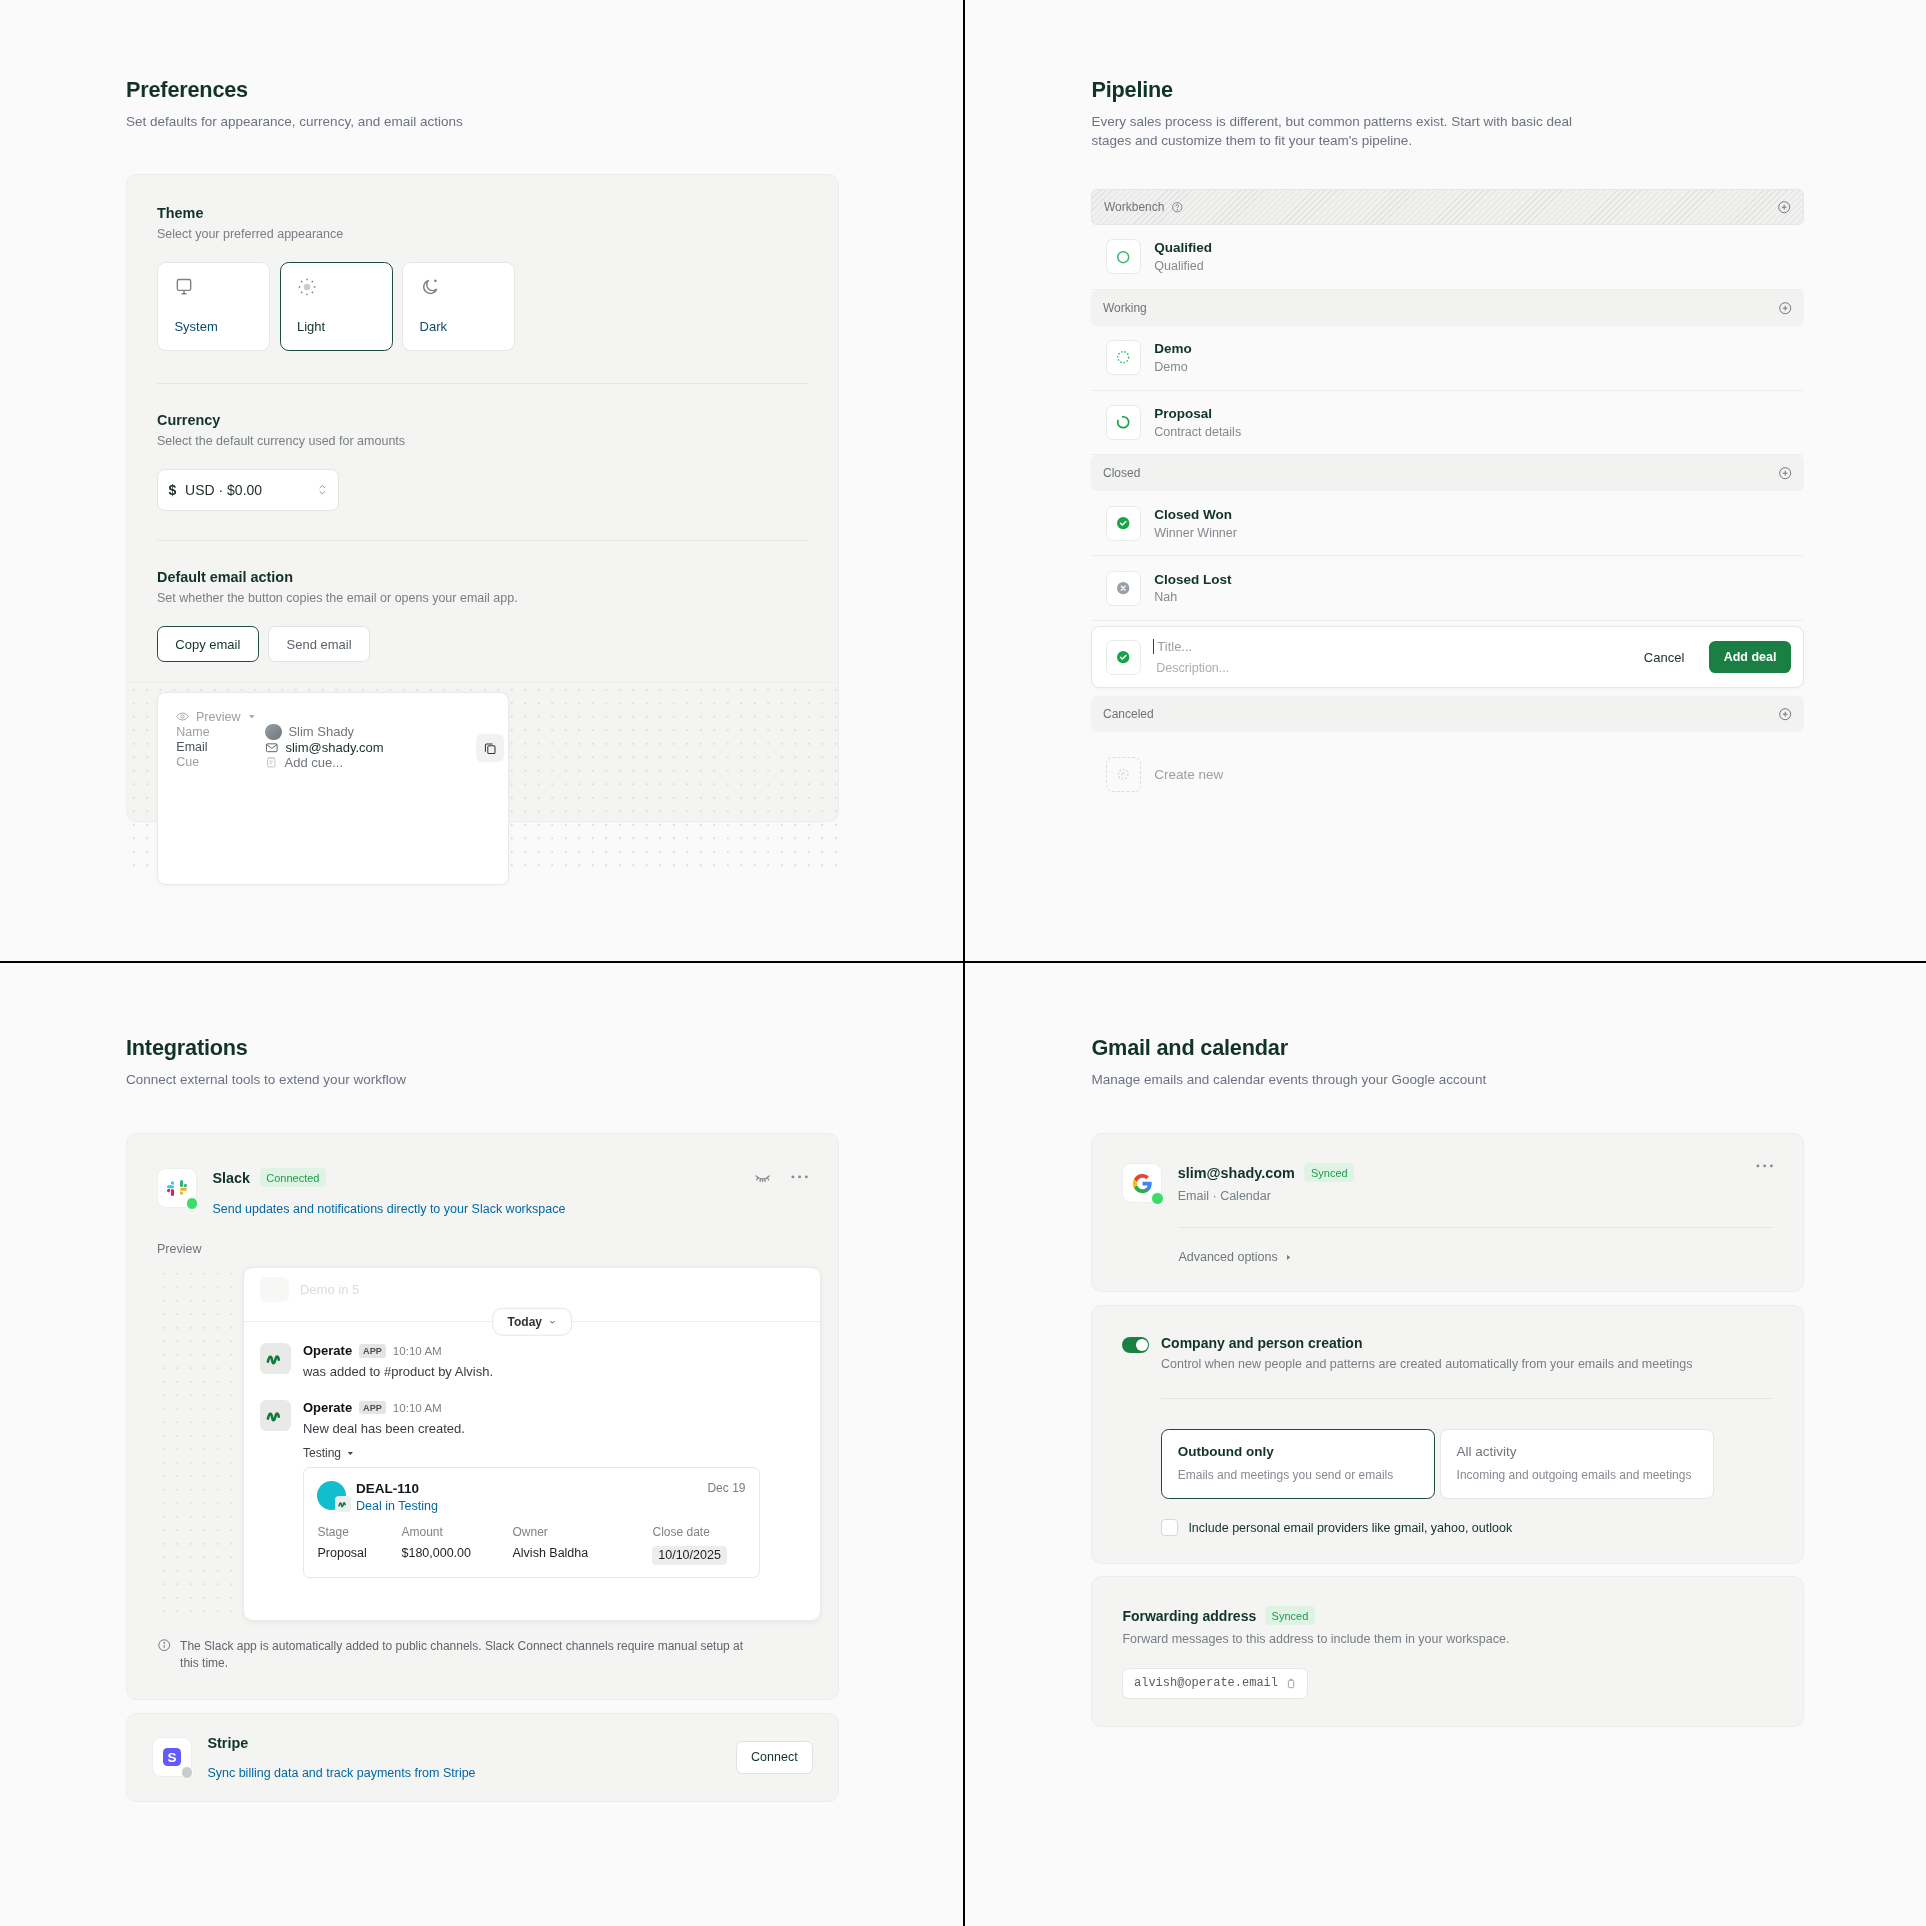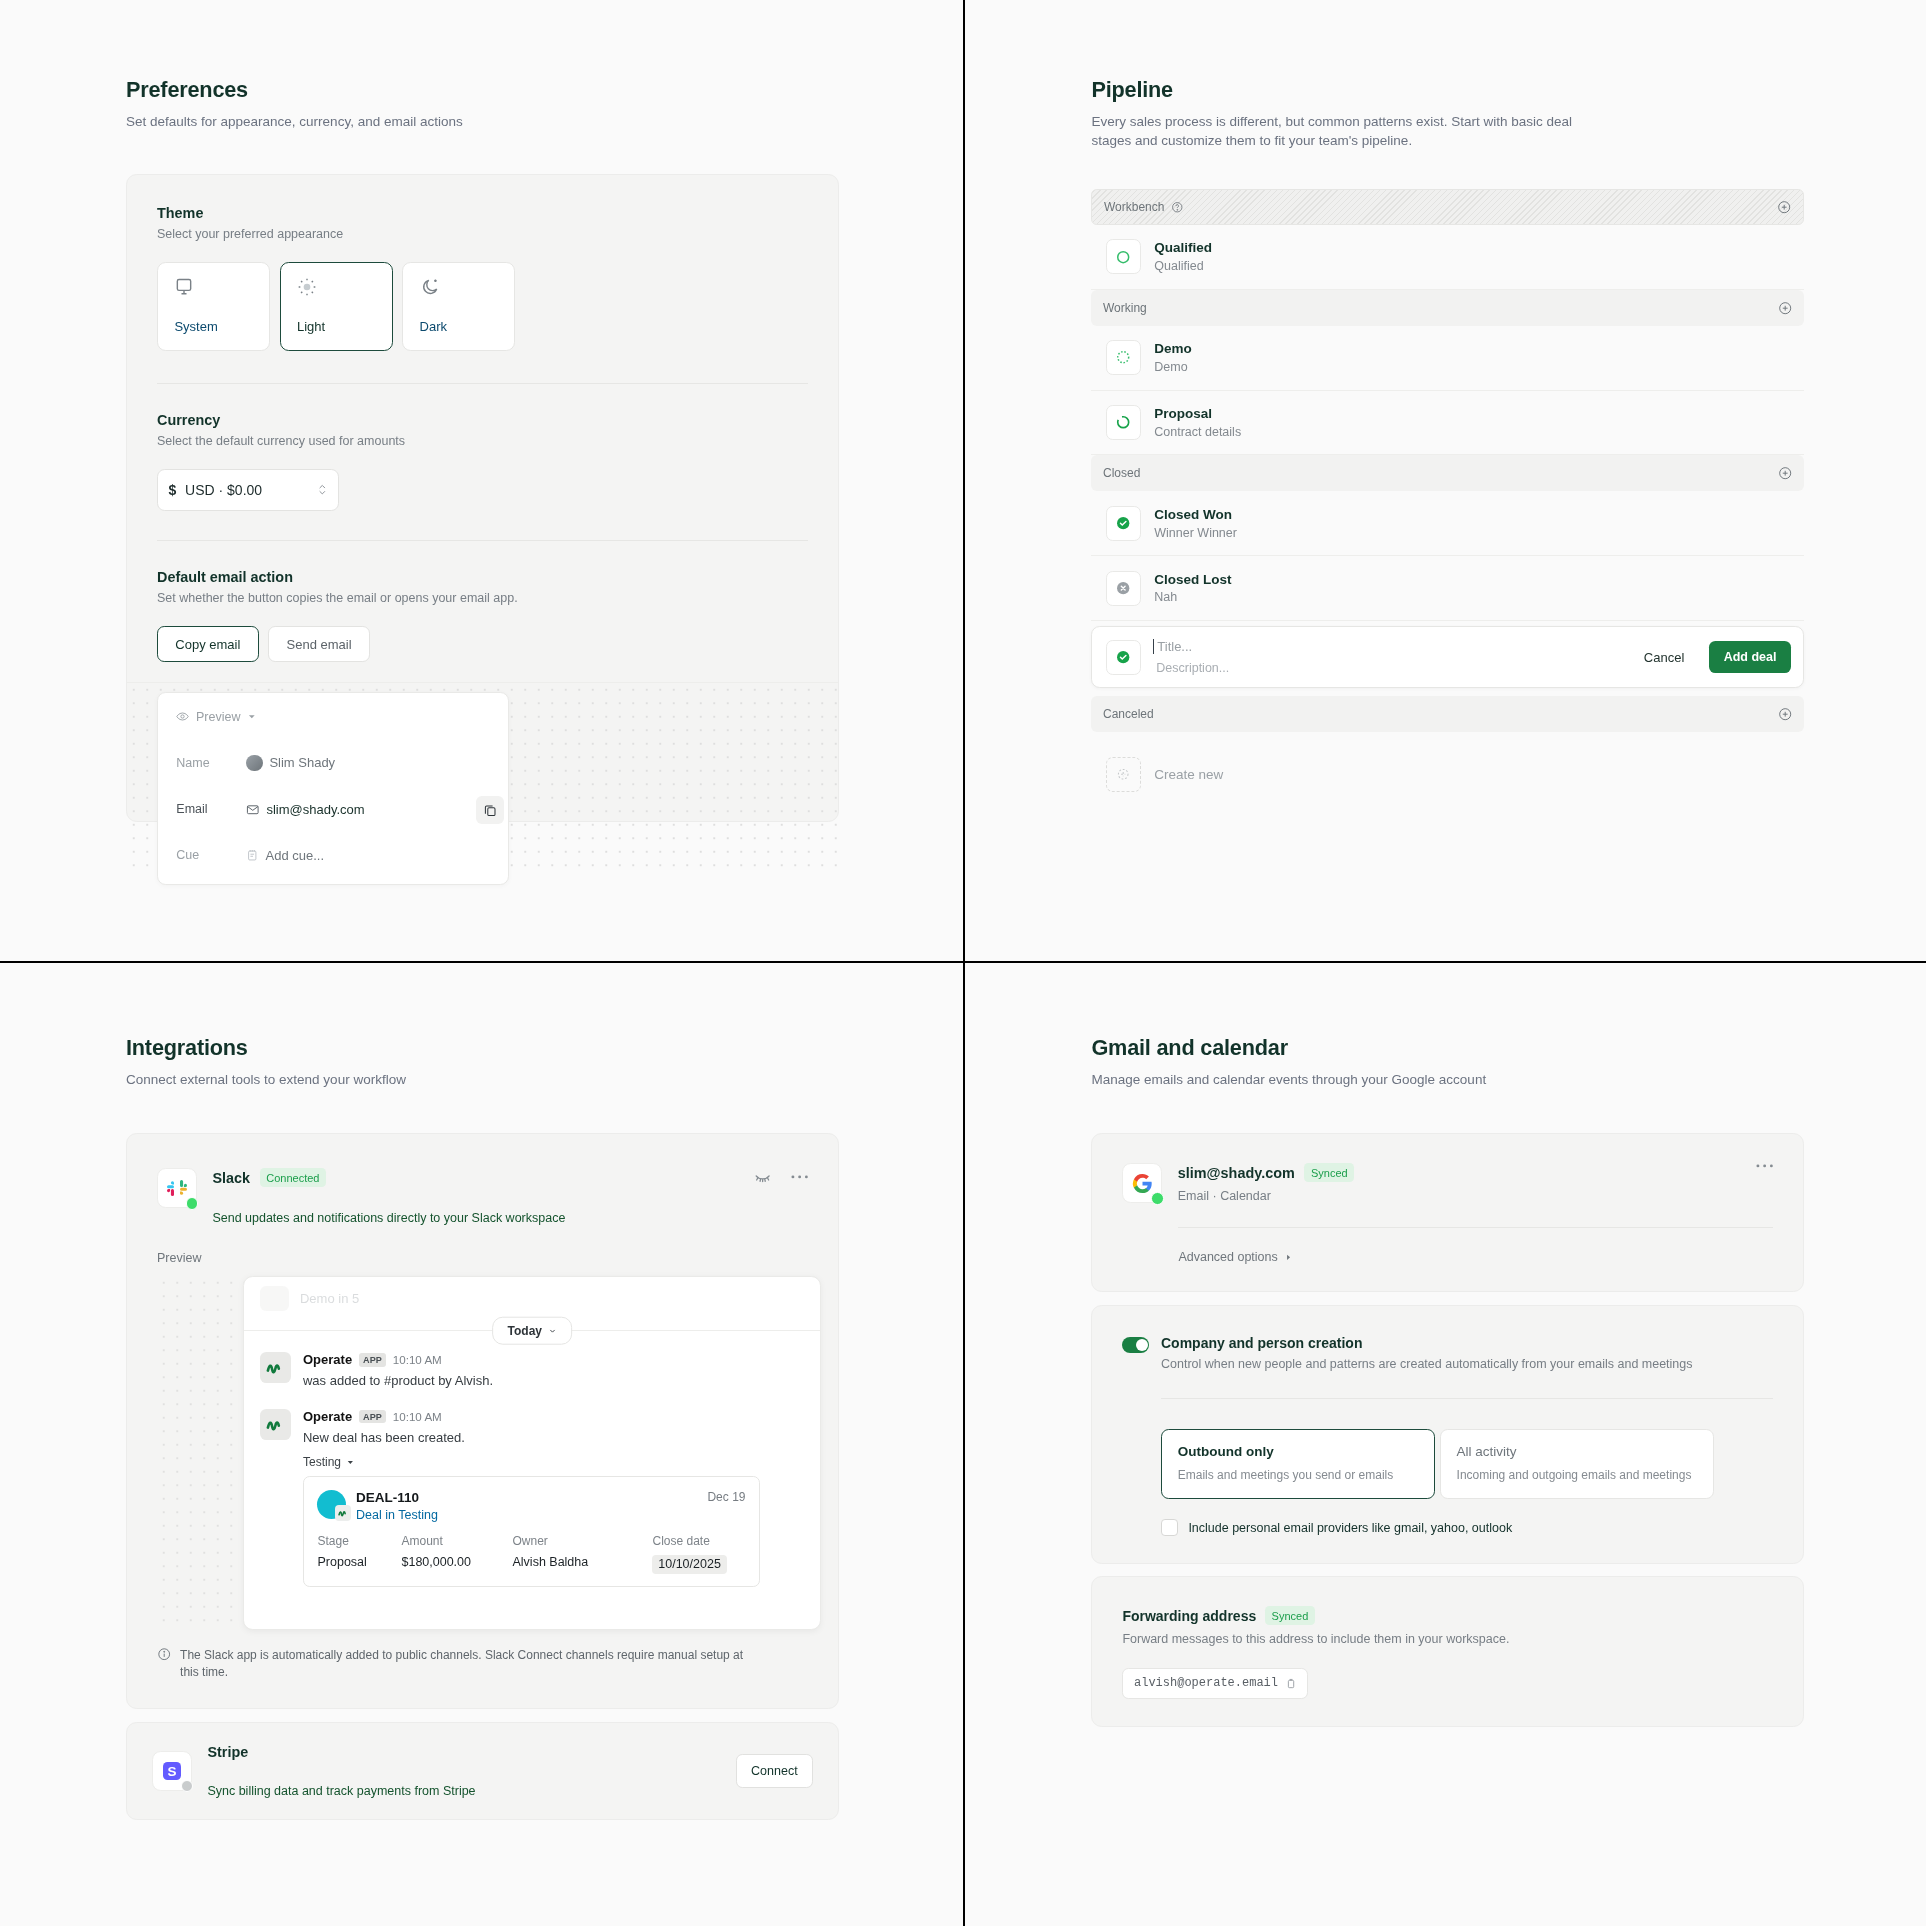--- a/index.html
+++ b/index.html
@@ -72,21 +72,21 @@
     background-image: radial-gradient(#dedede 1px, transparent 1px);
     background-size: 13.5px 13.5px;
     border-top: 0.5px solid #ededeb;
   }
   .preview-card {
     position: absolute; left: 30px; top: 8.7px; width: 352px; height: 193px;
     background: #fff; border: 0.5px solid #e9e9e7; border-radius: 8.7px;
     box-shadow: 0 1px 4.8px rgba(0,0,0,0.035); padding: 16.4px 18.3px;
   }
   .pv-head { display:flex; align-items:center; gap:6.7px; color:#9aa0a5; font-size:12.5px; }
-  .pv-row { display:flex; align-items:center; margin-top: 31px; position: relative; }
+  .pv-row { display:flex; align-items:center; margin-top: 0; position: relative; gap: 19px; }
   .pv-label { width: 70px; font-size: 12.5px; color: #9aa0a5; }
   .pv-label.dark { color: #4b5258; }
   .pv-val { display:flex; align-items:center; gap: 6.7px; font-size: 13px; color:#6f767c; }
   .pv-val.dark { color: #18302a; font-weight: 500; }
   .pv-avatar {
     width: 16.4px; height: 16.4px; border-radius: 50%;
     background: linear-gradient(135deg,#9aa1a7,#6d7479); flex:0 0 auto;
   }
   .copy-chip {
     position:absolute; right: -14.4px; top: -5.8px; width: 28px; height: 28px;
@@ -151,21 +151,21 @@
   .app-dot {
     position:absolute; right:-2.4px; bottom:-2.4px; width: 12.5px; height: 12.5px; border-radius:50%;
     background:#3ddc6a; border: 1.4px solid #fff;
   }
   .app-dot.grey { background:#c9cccd; }
   .app-name { font-size: 14.4px; font-weight: 600; color:#12332a; }
   .badge {
     font-size: 11px; color:#1b9e4b; background:#dff3e4; border-radius: 4.3px;
     padding: 3.4px 6.7px; font-weight: 500;
   }
-  .app-desc { font-size: 12.5px; color:#14532d; margin-top: 24px; }
+  .app-desc { font-size: 12.5px; color:#0369a1; margin-top: 15px; }
   .head-actions { margin-left:auto; display:flex; align-items:center; gap: 19px; color:#848b91; }
   .preview-lbl { font-size: 12.5px; color:#6f767c; margin-top: 26px; }
   .slack-zone {
     margin-top: 10.6px; position:relative; height: 352px;
     background-image: radial-gradient(#e0e0e0 1px, transparent 1px);
     background-size: 13.5px 13.5px;
   }
   .slack-card {
     position:absolute; left: 86px; top: 0; width: 578px; height: 354px;
     background:#fff; border:0.5px solid #eaeae8; border-radius: 9.6px;

